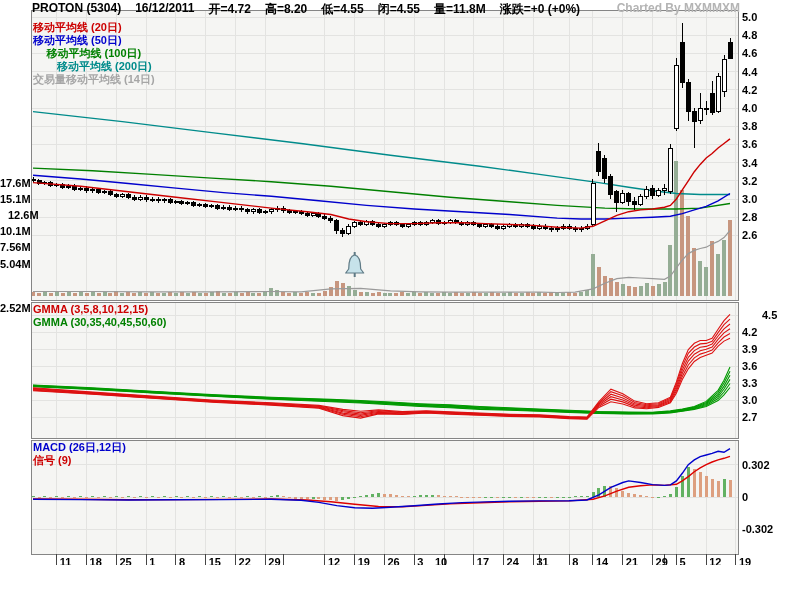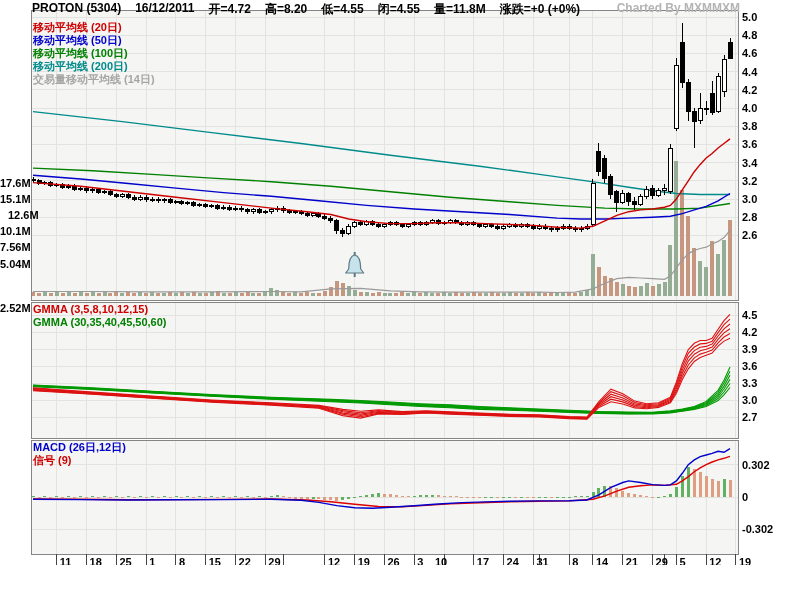--- a/index.html
+++ b/index.html
@@ -665,22 +665,22 @@
     <span>低=4.55</span>
     <span>闭=4.55</span>
     <span>量=11.8M</span>
     <span>涨跌=+0 (+0%)</span>
   </div>
   <div id="charted-by">Charted By MXMMXM</div>
 
   <div id="legend-main" class="legend" style="left:33px;top:21px;">
       <div style="color: rgb(204, 0, 0);">移动平均线 (20日)</div>
       <div style="color: rgb(0, 0, 204);">移动平均线 (50日)</div>
-      <div style="color: rgb(0, 128, 0);">移动平均线 (100日)</div>
-      <div style="color: rgb(0, 139, 139);">移动平均线 (200日)</div>
+      <div style="color: rgb(0, 128, 0); text-align: center;">移动平均线 (100日)</div>
+      <div style="color: rgb(0, 139, 139); padding-left: 24px;">移动平均线 (200日)</div>
       <div style="color: rgb(166, 166, 166);">交易量移动平均线 (14日)</div>
     </div>
   <div id="legend-gmma" class="legend" style="left:33px;top:303px;">
       <div style="color: rgb(204, 0, 0);">GMMA (3,5,8,10,12,15)</div>
       <div style="color: rgb(0, 128, 0);">GMMA (30,35,40,45,50,60)</div>
     </div>
   <div id="legend-macd" class="legend" style="left:33px;top:441px;">
       <div style="color: rgb(0, 0, 204);">MACD (26日,12日)</div>
       <div style="color: rgb(204, 0, 0);">信号 (9)</div>
     </div>
@@ -699,21 +699,21 @@
       <div class="ylab" style="left: 742px; top: 193px;">3.0</div>
       <div class="ylab" style="left: 742px; top: 211.2px;">2.8</div>
       <div class="ylab" style="left: 742px; top: 229.4px;">2.6</div>
       <div class="vlab" style="left: 0px; top: 177.008px;">17.6M</div>
       <div class="vlab" style="left: 0px; top: 193.058px;">15.1M</div>
       <div class="vlab" style="left: 8px; top: 209.108px;">12.6M</div>
       <div class="vlab" style="left: 0px; top: 225.158px;">10.1M</div>
       <div class="vlab" style="left: 0px; top: 241.465px;">7.56M</div>
       <div class="vlab" style="left: 0px; top: 257.643px;">5.04M</div>
       <div class="vlab" style="left: 0px; top: 273.822px; margin-top: 28px;">2.52M</div>
-      <div class="ylab" style="left: 742px; top: 309px;">4.5</div>
+      <div class="ylab" style="left: 762px; top: 309px;">4.5</div>
       <div class="ylab" style="left: 742px; top: 326.001px;">4.2</div>
       <div class="ylab" style="left: 742px; top: 343.002px;">3.9</div>
       <div class="ylab" style="left: 742px; top: 360.003px;">3.6</div>
       <div class="ylab" style="left: 742px; top: 377.004px;">3.3</div>
       <div class="ylab" style="left: 742px; top: 394.005px;">3.0</div>
       <div class="ylab" style="left: 742px; top: 411.006px;">2.7</div>
       <div class="ylab" style="left: 742px; top: 458.505px;">0.302</div>
       <div class="ylab" style="left: 742px; top: 491px;">0</div>
       <div class="ylab" style="left: 742px; top: 523.495px;">-0.302</div>
       <div class="xlab" style="left: 59.8291px; top: 556px;">11</div>

